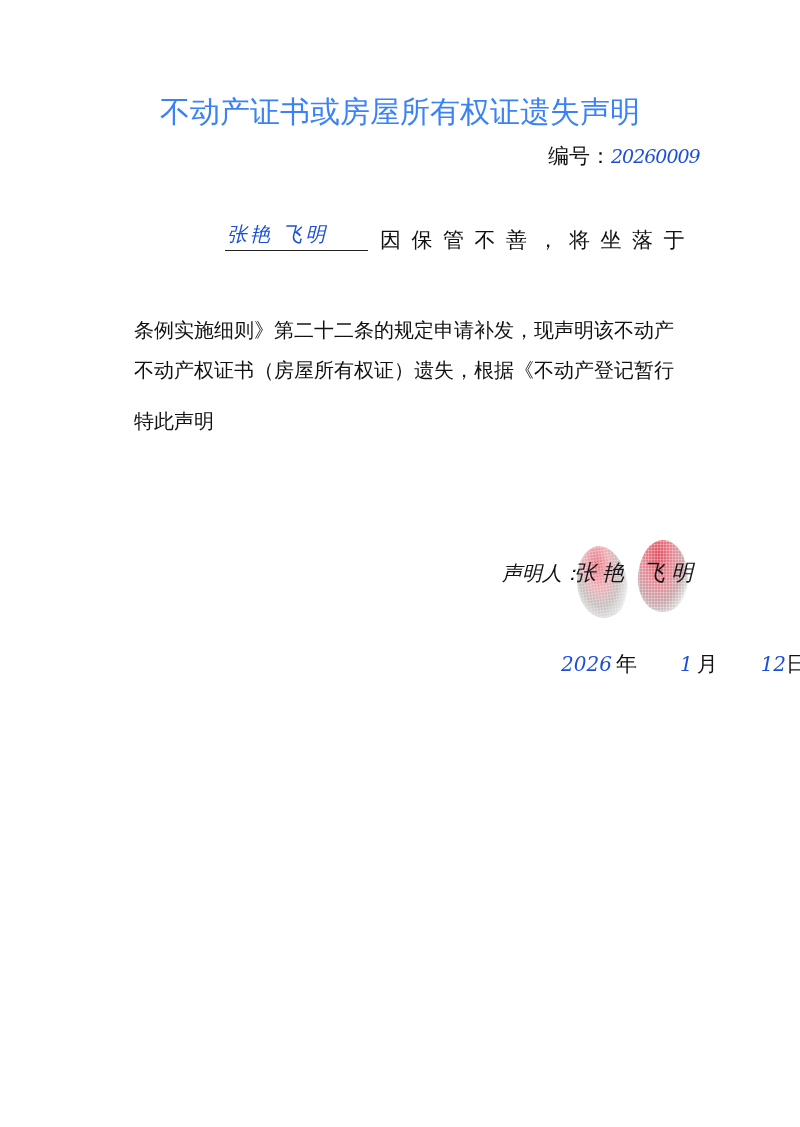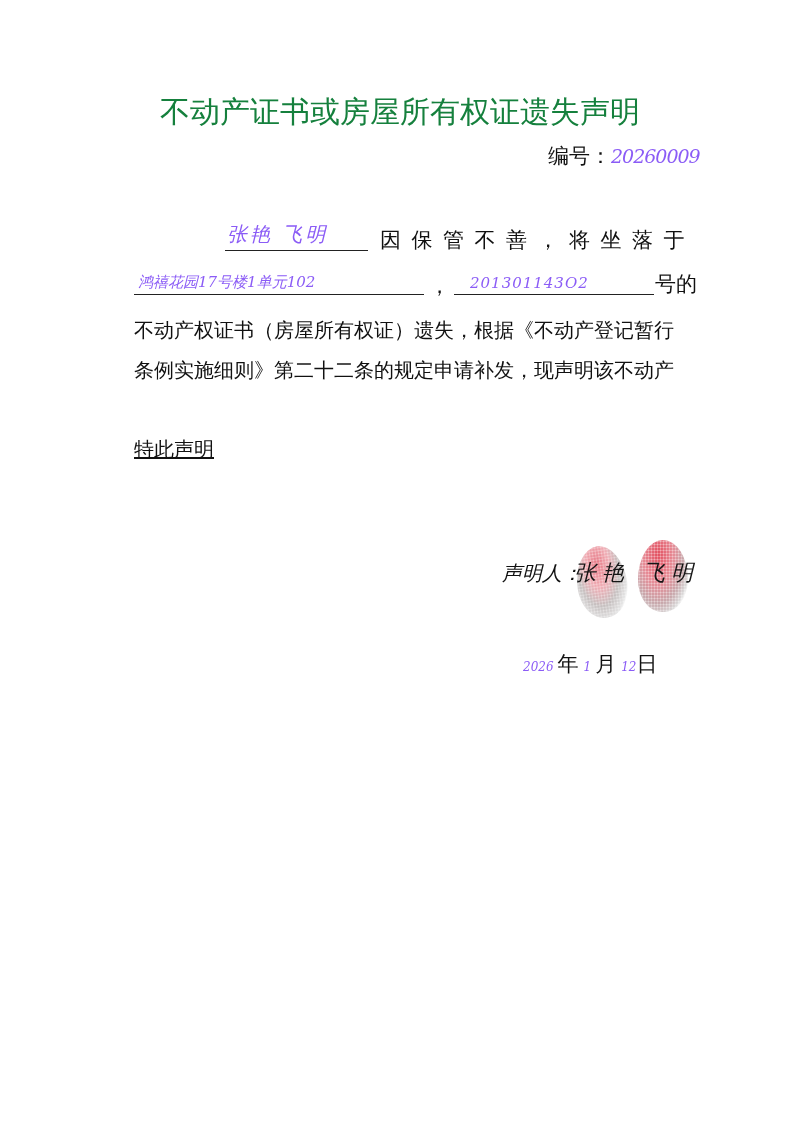--- a/index.html
+++ b/index.html
@@ -23,34 +23,34 @@
       background: #ffffff;
     }
     .title {
       position: absolute;
       left: 0;
       top: 92px;
       width: 800px;
       text-align: center;
       font-size: 30px;
       letter-spacing: 0px;
-      color: #15803d;
+      color: #3b82f6;
     }
     .doc-no {
       position: absolute;
       left: 548px;
       top: 142px;
       font-size: 21px;
       color: #111;
       white-space: nowrap;
     }
     .hand {
       font-family: "DejaVu Serif", "Liberation Serif", serif;
       font-style: italic;
-      color: #8b5cf6;
+      color: #1d4ed8;
     }
     .doc-no .hand {
       font-size: 19px;
       letter-spacing: -1px;
     }
     .line1 {
       position: absolute;
       left: 225px;
       top: 222px;
       width: 470px;
@@ -135,23 +135,22 @@
       line-height: 40px;
       color: #111;
     }
     .body-para p {
       margin: 0;
       white-space: nowrap;
     }
     .closing {
       position: absolute;
       left: 134px;
-      top: 436px;
-      font-size: 20px;
-      text-decoration: underline;
+      top: 408px;
+      font-size: 20px;
     }
     .signature-block {
       position: absolute;
       left: 502px;
       top: 540px;
       width: 210px;
       height: 80px;
     }
     .sig-label {
       position: absolute;
@@ -204,21 +203,22 @@
       z-index: 2;
     }
     .date-line {
       position: absolute;
       left: 523px;
       top: 650px;
       font-size: 21px;
       white-space: nowrap;
     }
     .date-line .hand {
-      font-size: 12px;
+      font-size: 20px;
+      margin-left: 38px;
     }
     .date-line .unit {
       margin: 0 5px 0 4px;
     }
   </style>
 </head>
 <body>
 
 <div class="page">
 
@@ -228,34 +228,24 @@
     <span>编号：</span><span class="hand">20260009</span>
   </div>
 
   <div class="line1">
     <div class="fill name-fill">
       <span class="hand">张艳 飞明</span>
     </div>
     <span class="spaced-text">因保管不善，将坐落于</span>
   </div>
 
-  <div class="line2">
-    <div class="fill addr-fill">
-      <span class="hand">鸿禧花园17号楼1单元102</span>
-    </div>
-    <span class="comma">，</span>
-    <div class="fill certno-fill">
-      <span class="hand">201301143O2</span>
-    </div>
-    <span class="hao-de">号的</span>
-  </div>
 
   <div class="body-para">
+    <p>条例实施细则》第二十二条的规定申请补发，现声明该不动产</p>
     <p>不动产权证书（房屋所有权证）遗失，根据《不动产登记暂行</p>
-    <p>条例实施细则》第二十二条的规定申请补发，现声明该不动产</p>
   </div>
 
   <div class="closing">特此声明</div>
 
   <div class="signature-block">
     <span class="sig-label">声明人：</span>
     <div class="fingerprint fp-left">
         <div class="fp-dots"></div>
       </div>
     <div class="fingerprint fp-right">

